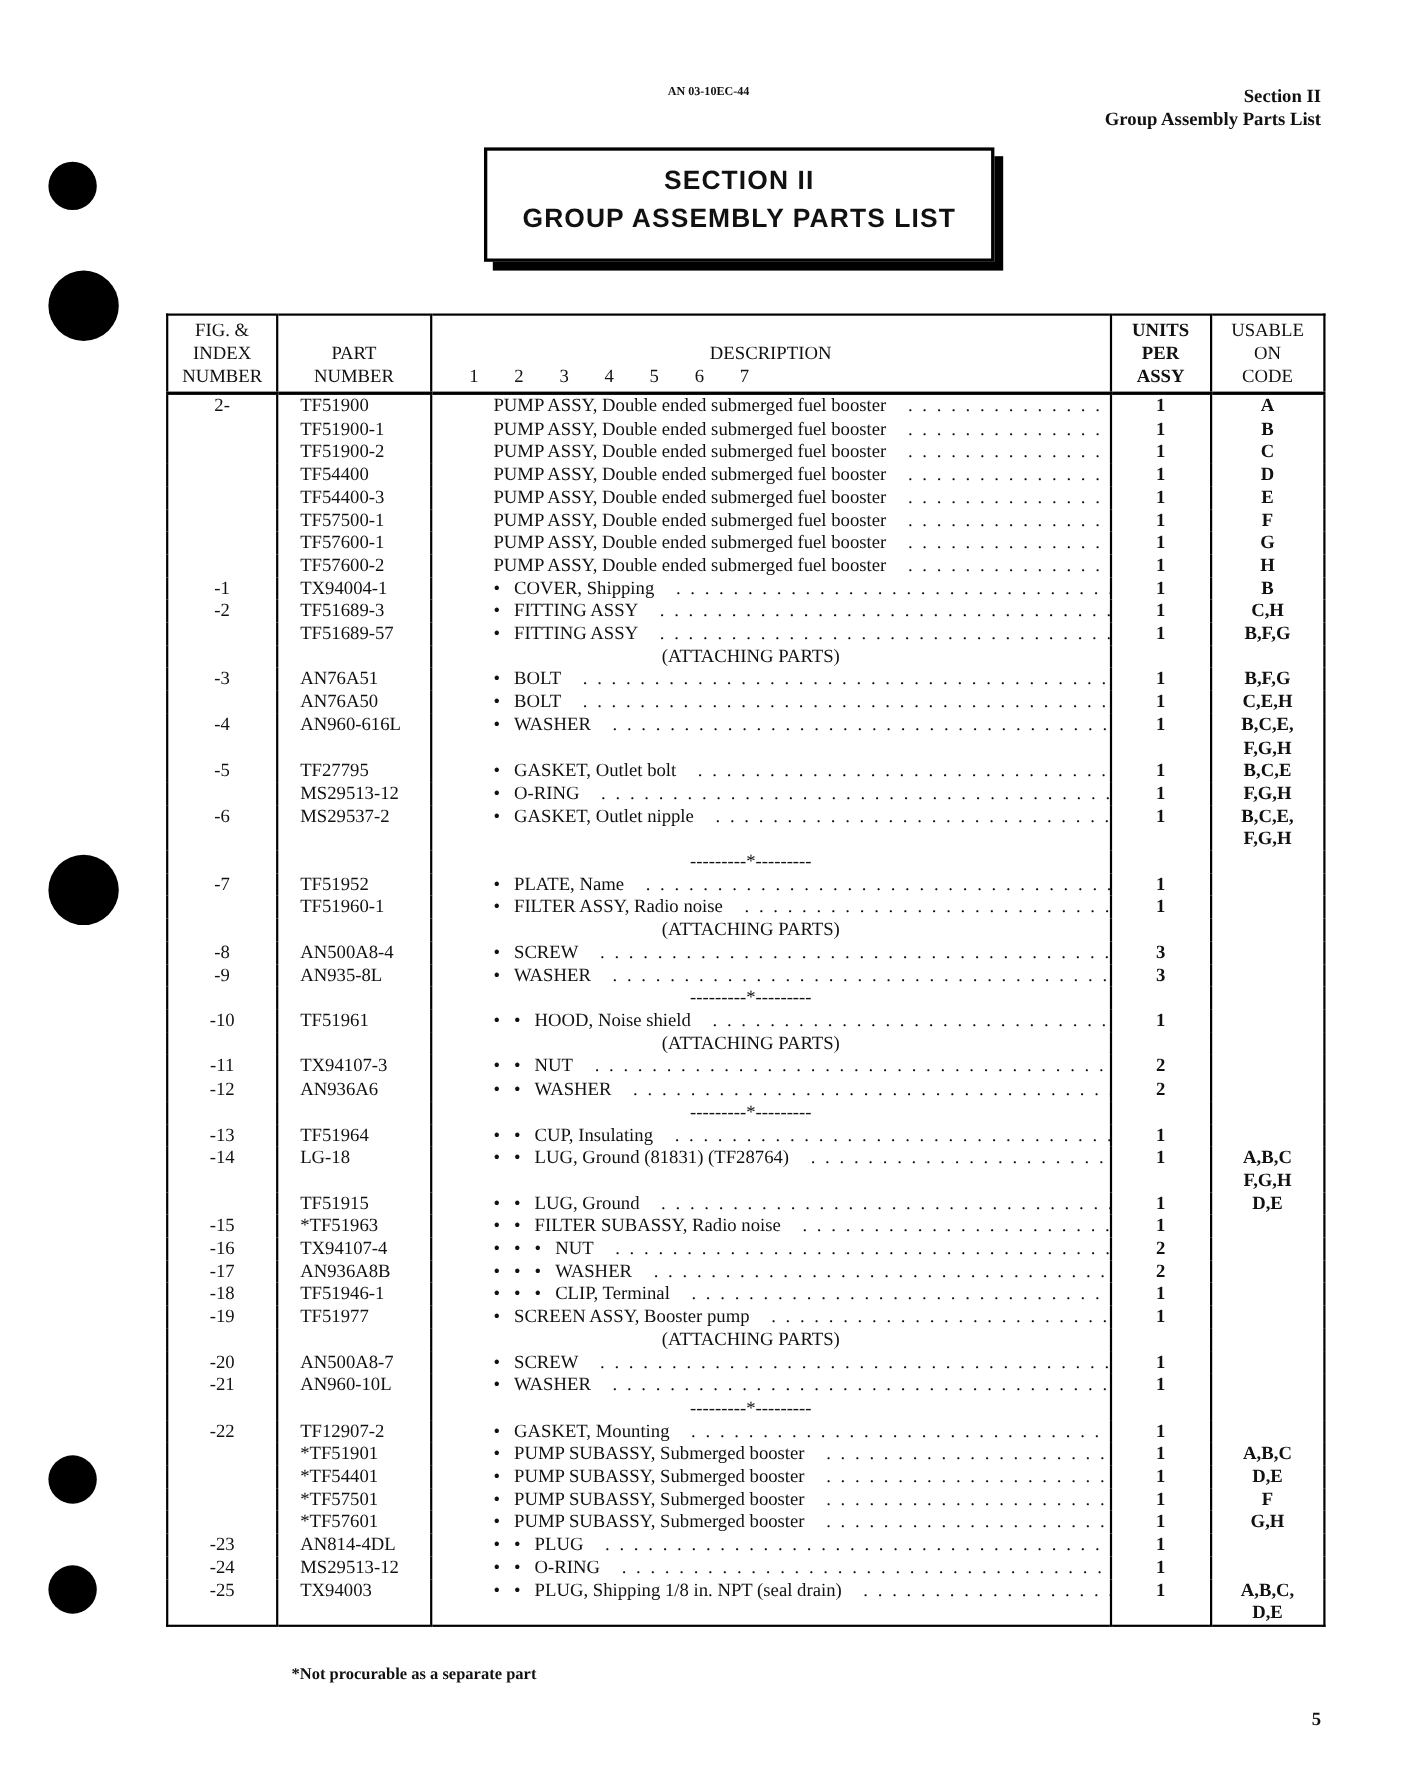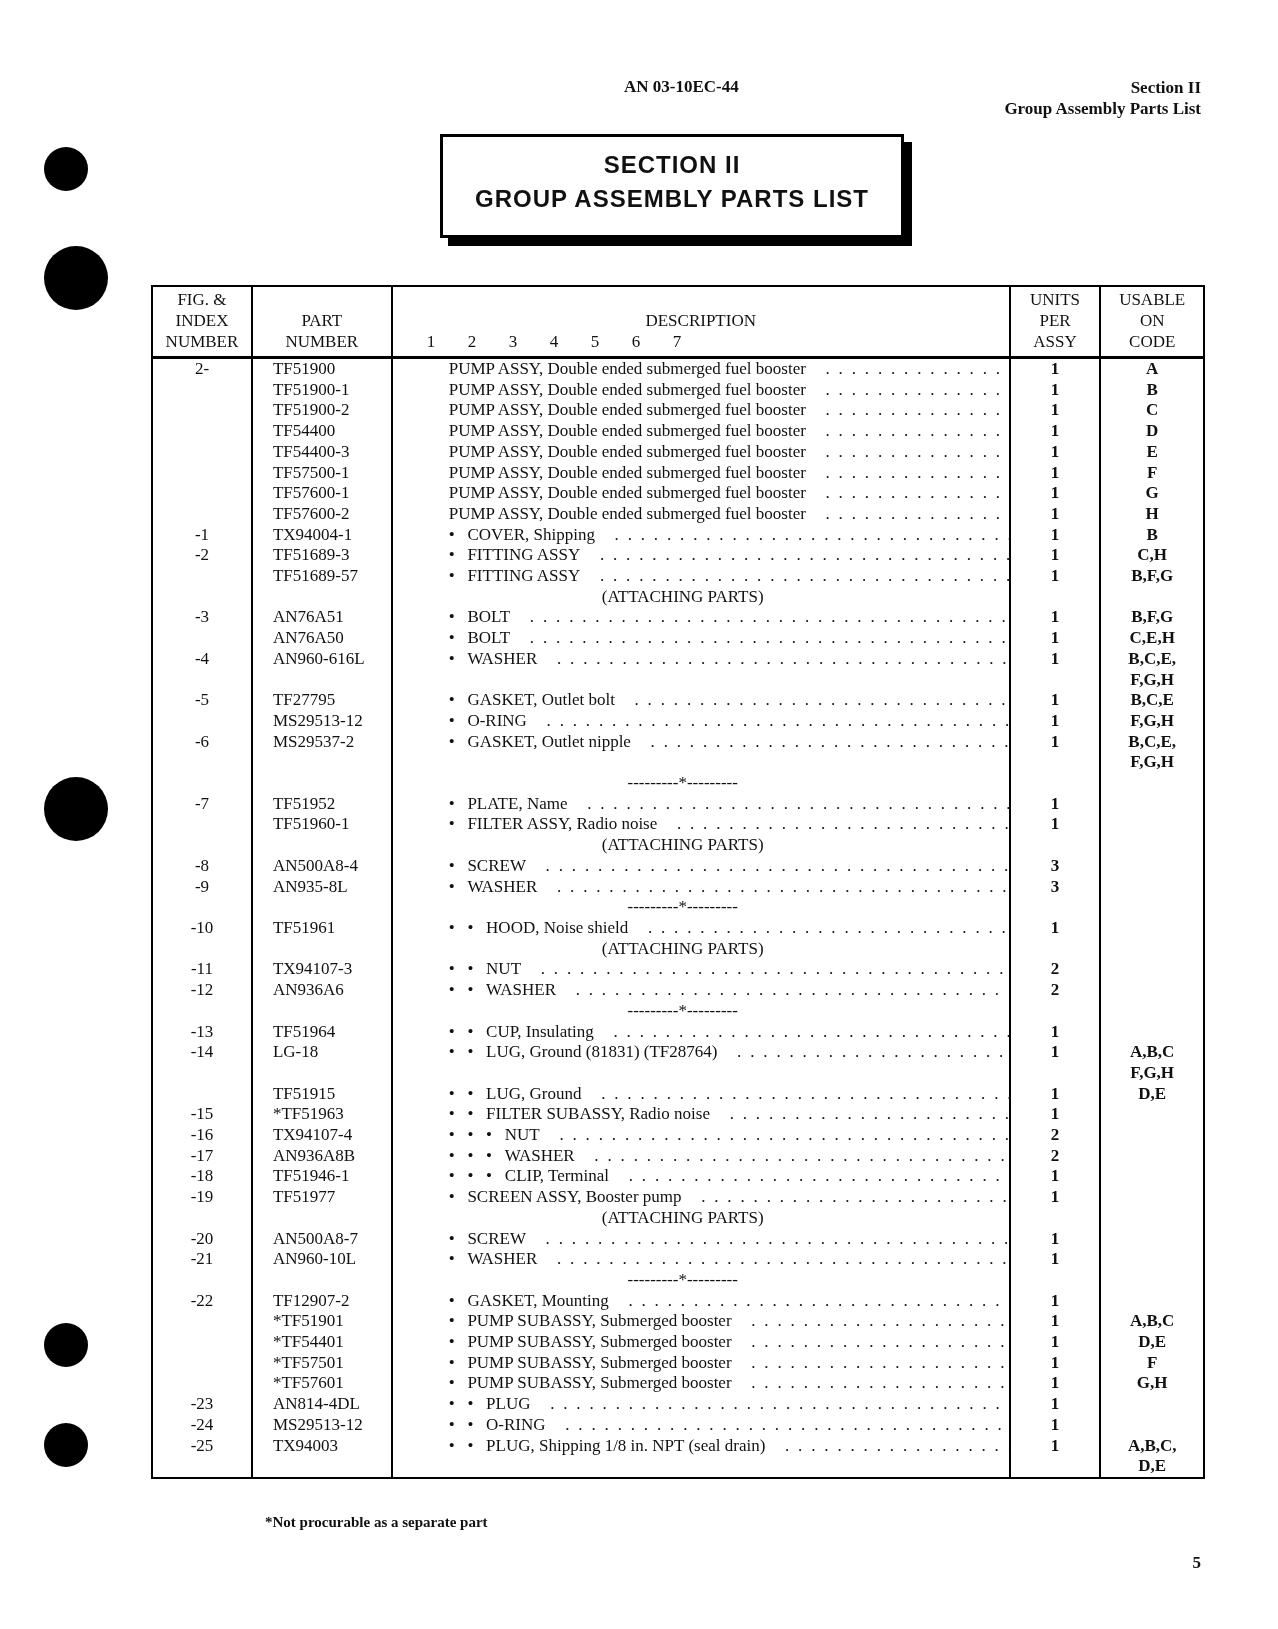--- a/index.html
+++ b/index.html
@@ -1,19 +1,19 @@
 <!DOCTYPE html>
 <html><head>
 <meta charset="utf-8">
 <style>
   html,body{margin:0;padding:0;background:#fff;}
   body{width:1278px;height:1629px;position:relative;font-family:"Liberation Serif","DejaVu Serif",serif;color:#111;overflow:hidden;}
   .hole{position:absolute;left:44px;width:44px;height:44px;border-radius:50%;background:#000;}
   .hole.big{left:44px;width:64px;height:64px;}
-  .hdr-center{position:absolute;left:624px;top:77px;font-size:17px;font-weight:bold;}
+  .hdr-center{position:absolute;left:607px;top:77px;font-size:11px;font-weight:bold;}
   .hdr-right{position:absolute;right:77px;top:77px;text-align:right;font-size:17px;font-weight:bold;line-height:21px;}
   .title-box{position:absolute;left:440px;top:134px;width:458px;height:98px;border:3px solid #000;box-shadow:8px 8px 0 #000;background:#fff;text-align:center;font-family:"Liberation Sans","DejaVu Sans",sans-serif;font-weight:bold;}
   .title-box .t1{font-size:24px;margin-top:14px;letter-spacing:1px;}
   .title-box .t2{font-size:24px;margin-top:6px;letter-spacing:1px;}
   table.parts{position:absolute;left:151px;top:285px;width:1054px;border-collapse:collapse;border:2px solid #000;font-size:17px;}
   table.parts th{font-weight:normal;font-size:17px;line-height:21px;border-left:2px solid #000;border-bottom:3px solid #000;padding:2px 0 4px;vertical-align:bottom;}
   table.parts th:first-child{border-left:none;}
   table.parts td{padding:0;line-height:20.7px;vertical-align:top;border-left:2px solid #000;white-space:nowrap;}
   table.parts td:first-child{border-left:none;}
   td.fig{text-align:center;width:104px;}
@@ -63,21 +63,21 @@
       <th style="width:144px;">
         <div>PART</div>
         <div>NUMBER</div>
       </th>
       <th style="text-align:left;">
         <div style="text-align:center;">DESCRIPTION</div>
         <div class="colnums" style="padding-left:34px;">
           <span>1</span><span>2</span><span>3</span><span>4</span><span>5</span><span>6</span><span>7</span>
         </div>
       </th>
-      <th style="width:98px;">
+      <th style="width:98px;font-weight:bold;">
         <div>UNITS</div>
         <div>PER</div>
         <div>ASSY</div>
       </th>
       <th style="width:110px;">
         <div>USABLE</div>
         <div>ON</div>
         <div>CODE</div>
       </th>
     </tr>

